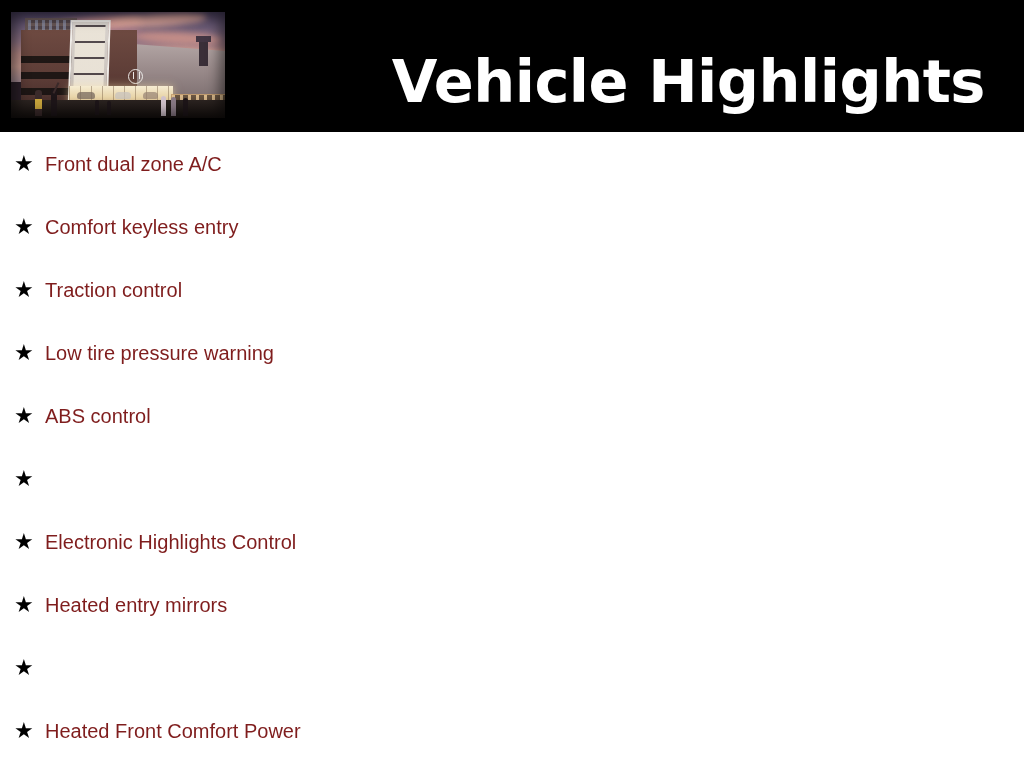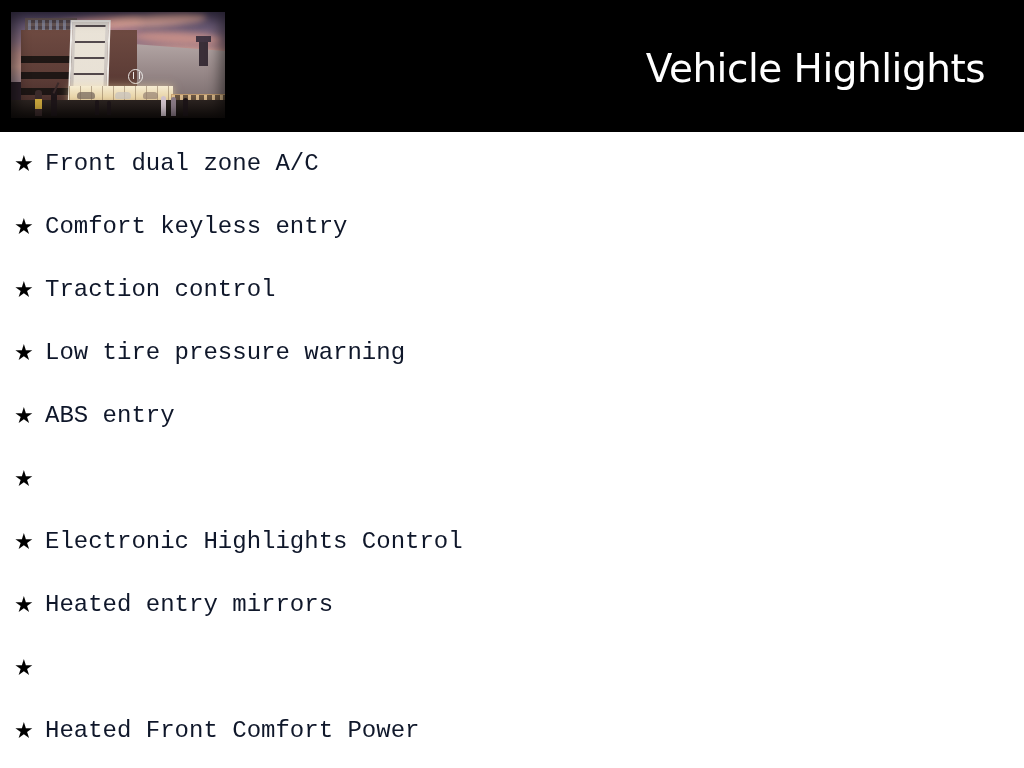--- a/index.html
+++ b/index.html
@@ -22,24 +22,24 @@
     top: 0;
     width: 1024px;
     height: 132px;
     background: #000000;
     overflow: hidden;
   }
 
   .slide-title {
     position: absolute;
     right: 39px;
-    top: 31px;
+    top: 44px;
     color: #ffffff;
-    font-size: 39px;
-    font-weight: normal;
+    font-size: 59px;
+    font-weight: bold;
     letter-spacing: -0.5px;
     line-height: 76px;
     white-space: nowrap;
     font-family: "DejaVu Sans", "Liberation Sans", sans-serif;
   }
 
   
   .photo-frame {
     position: absolute;
     left: 11px;
@@ -270,25 +270,25 @@
   }
   .bullet-star {
     width: 31px;
     flex: 0 0 31px;
     color: #000000;
     font-size: 22px;
     line-height: 1;
     text-align: left;
   }
   .bullet-text {
-    color: #0f172a;
-    font-size: 24px;
+    color: #7f1d1d;
+    font-size: 20px;
     line-height: 32px;
     white-space: nowrap;
-    font-family: Liberation Mono, monospace;
+    font-family: Liberation Sans, sans-serif;
   }
 </style>
 </head>
 <body>
 
 <div class="header-band">
 
   <div class="photo-frame">
     <div class="photo-inner">
       <div class="sky"></div>
@@ -346,21 +346,21 @@
     <span class="bullet-text">Traction control</span>
   </div>
 
   <div class="bullet-item">
     <span class="bullet-star">★</span>
     <span class="bullet-text">Low tire pressure warning</span>
   </div>
 
   <div class="bullet-item">
     <span class="bullet-star">★</span>
-    <span class="bullet-text">ABS entry</span>
+    <span class="bullet-text">ABS control</span>
   </div>
 
   <div class="bullet-item">
     <span class="bullet-star">★</span>
   </div>
 
   <div class="bullet-item">
     <span class="bullet-star">★</span>
     <span class="bullet-text">Electronic Highlights Control</span>
   </div>

